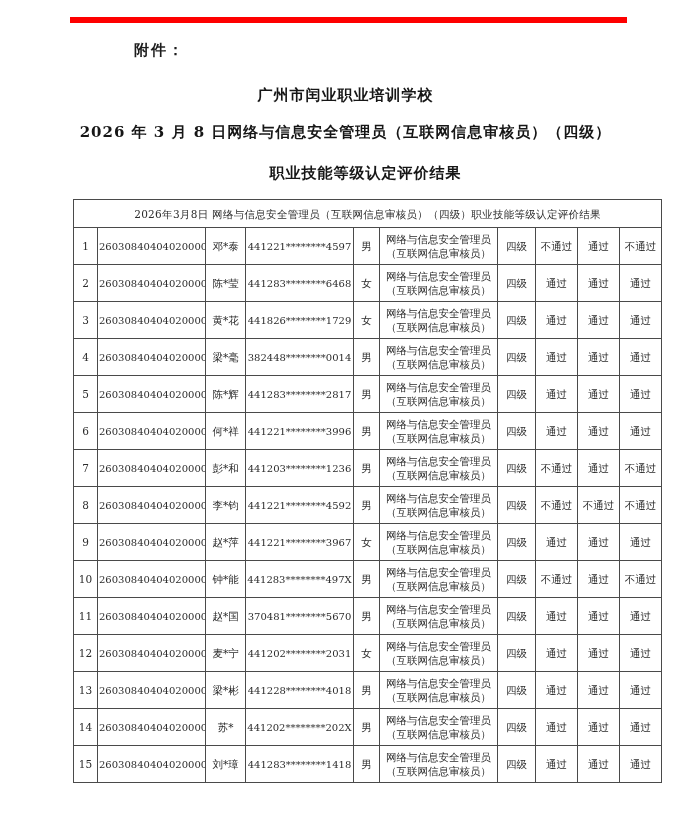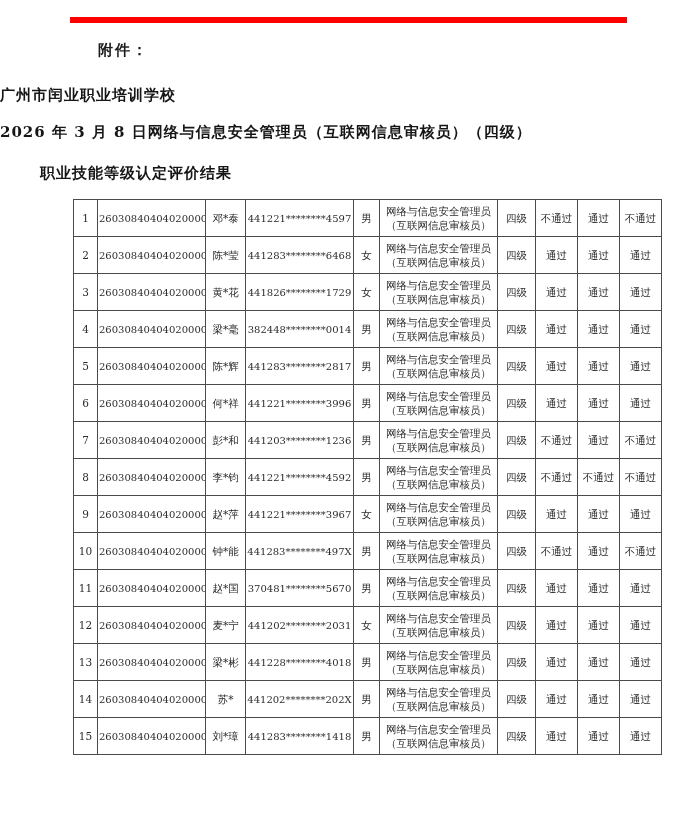--- a/index.html
+++ b/index.html
@@ -13,30 +13,30 @@
     overflow: hidden;
     font-family: "DejaVu Serif", "Liberation Serif", serif;
     color: #2a2a2a;
   }
   .red-bar {
     margin: 17px 64px 0 70px;
     height: 6px;
     background: #fe0000;
   }
   .attachment-label {
-    margin: 19px 0 0 53px;
+    margin: 19px 0 0 89px;
     font-size: 15px;
     font-weight: bold;
     color: #1c1c1c;
     letter-spacing: 2px;
     line-height: 1.1;
     padding-left: 45px;
   }
   .doc-title {
-    text-align: left;
+    text-align: center;
     font-weight: bold;
     color: #161616;
     font-size: 15px;
     letter-spacing: 1px;
     line-height: 1.15;
   }
   .title-1 { margin-top: 28px; }
   .title-2 { margin-top: 20px; }
   .title-3 { margin-top: 24px; margin-left: 40px; }
 
@@ -97,20 +97,23 @@
       <col style="width:40px">
       <col style="width:108px">
       <col style="width:26px">
       <col style="width:118px">
       <col style="width:38px">
       <col style="width:42px">
       <col style="width:42px">
       <col style="width:42px">
     </colgroup>
     <thead>
+      <tr>
+        <th class="table-caption-cell" colspan="10">2026年3月8日 网络与信息安全管理员（互联网信息审核员）（四级）职业技能等级认定评价结果</th>
+      </tr>
     </thead>
     <tbody id="rows">
         <tr>
           <td>1</td>
           <td class="num">2603084040402000001</td>
           <td>邓*泰</td>
           <td class="num">441221********4597</td>
           <td>男</td>
           <td>网络与信息安全管理员
 （互联网信息审核员）</td>

